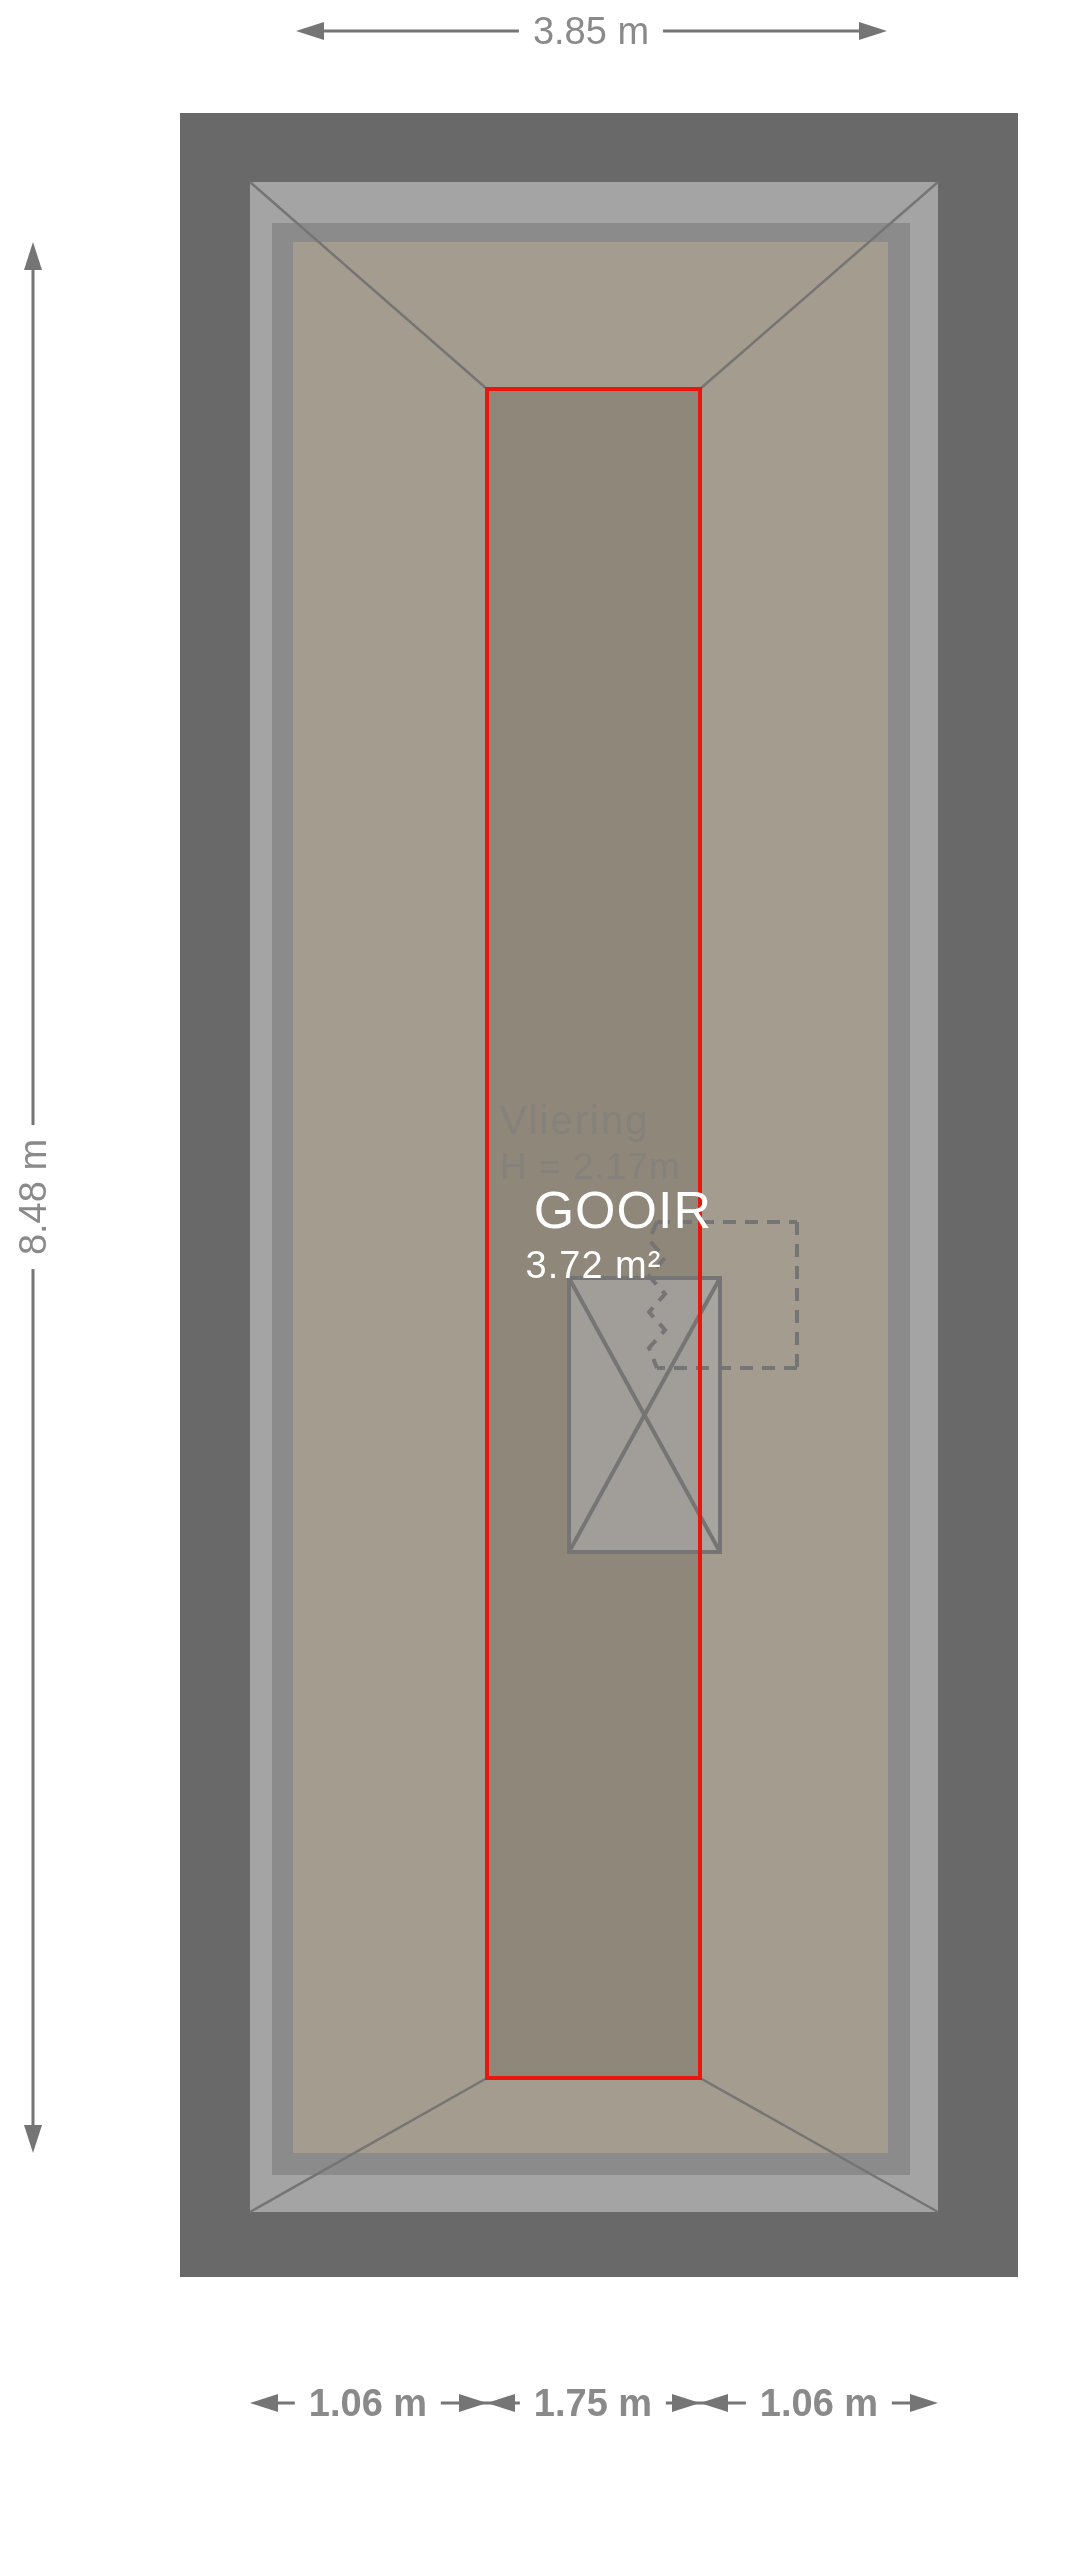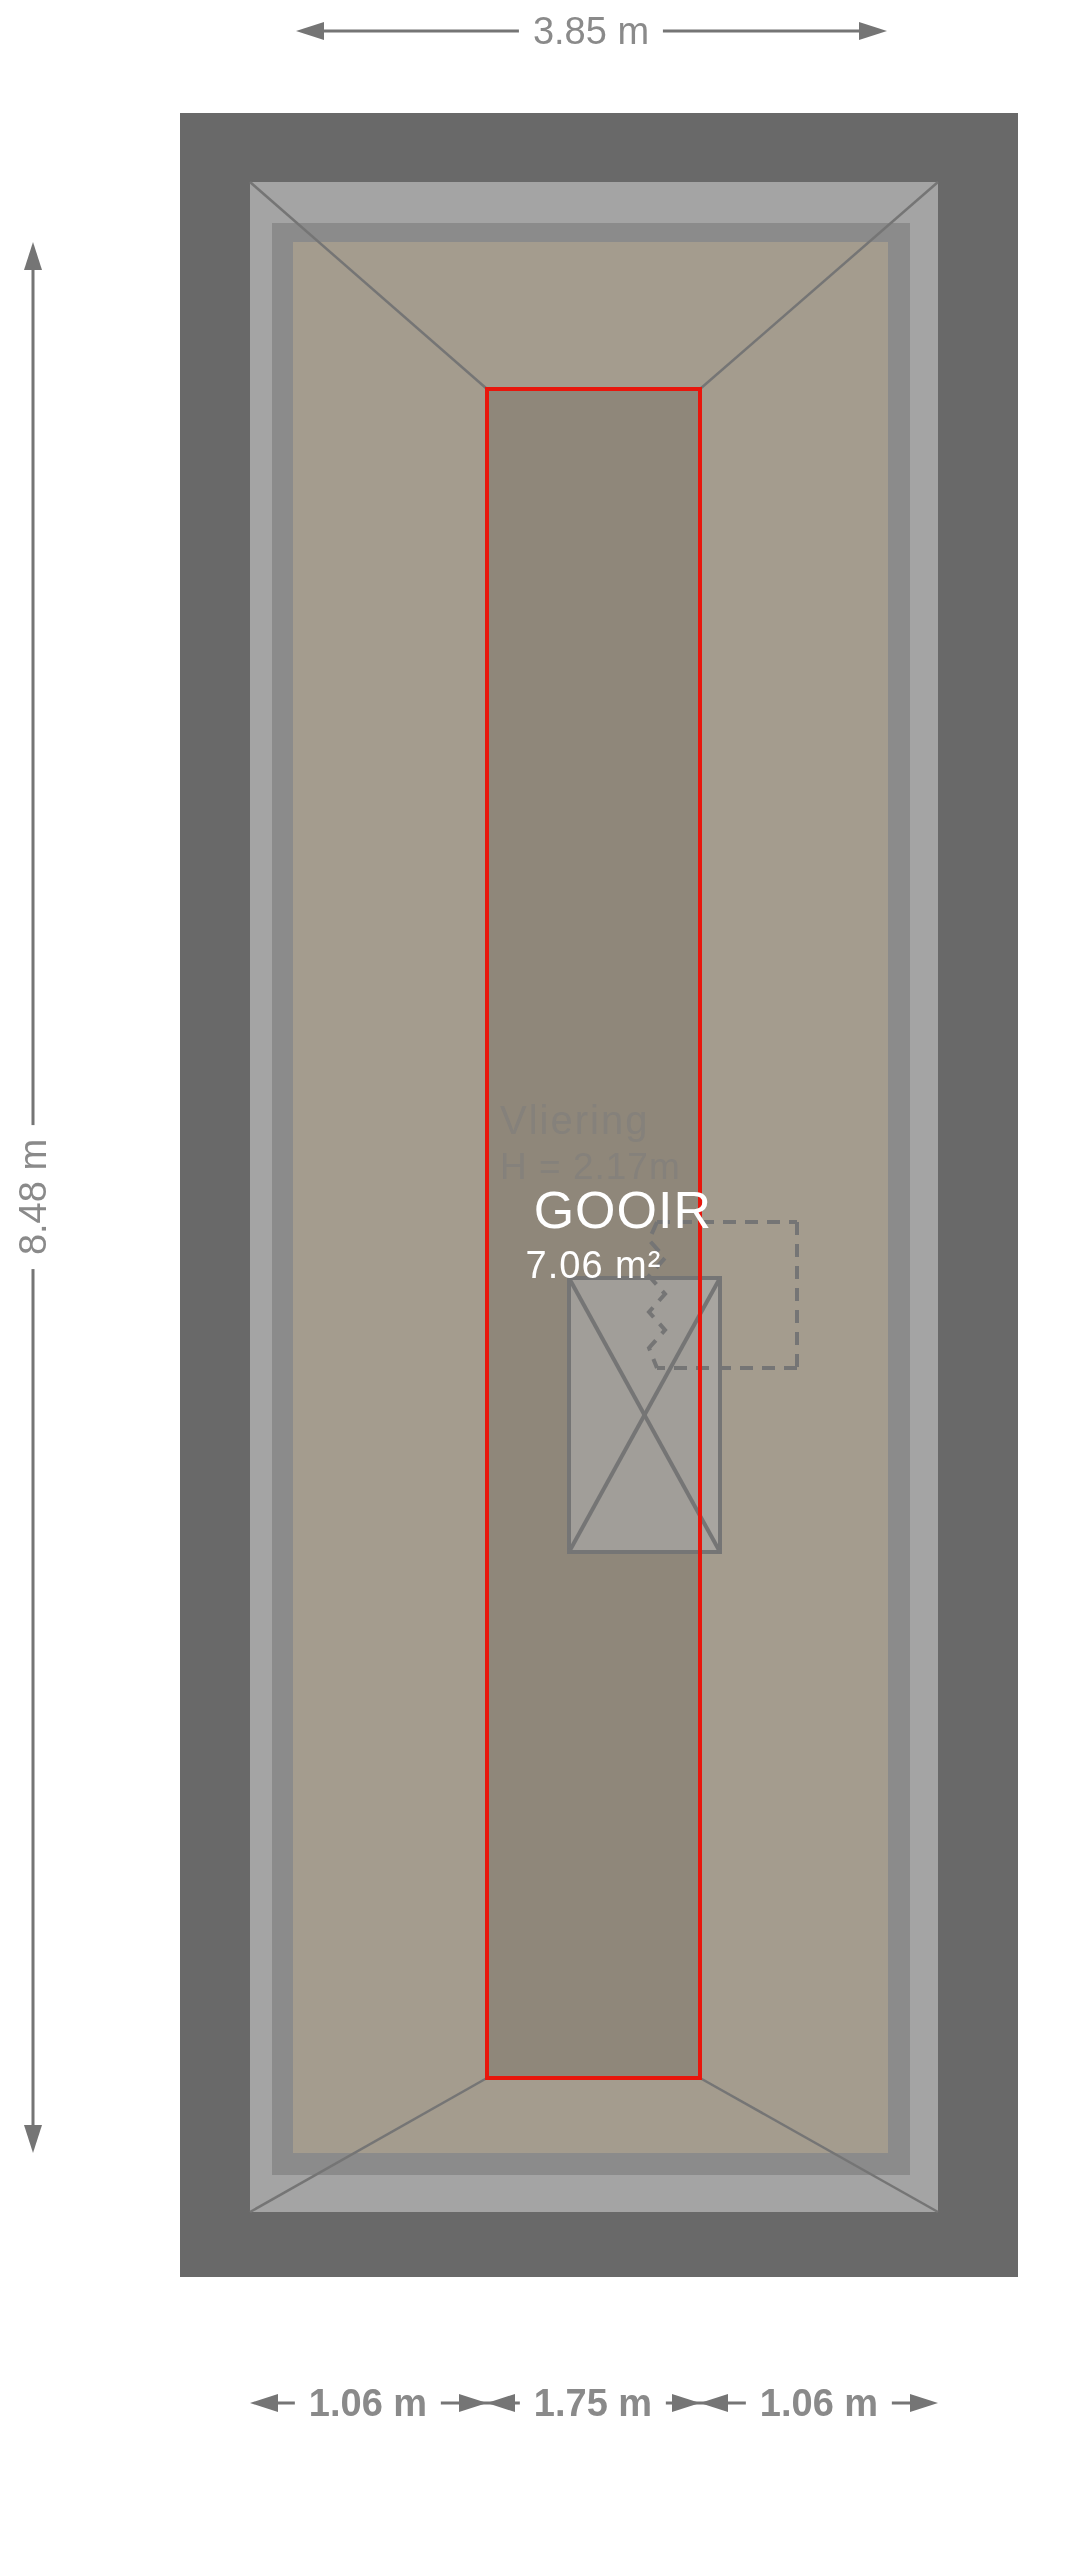--- a/index.html
+++ b/index.html
@@ -91,21 +91,21 @@
       <polygon class="dim-head" points="487,2403 515,2394 515,2412"></polygon>
       <polygon class="dim-head" points="700,2403 672,2394 672,2412"></polygon>
       <polygon class="dim-head" points="700,2403 728,2394 728,2412"></polygon>
       <polygon class="dim-head" points="938,2403 910,2394 910,2412"></polygon>
     </g>
   </svg>
 
   <div class="abs room-name">Vliering</div>
   <div class="abs room-height">H = 2.17m</div>
   <div class="abs watermark">GOOIR</div>
-  <div class="abs room-area">7.06 m²</div>
+  <div class="abs room-area">3.72 m²</div>
 
   <div class="abs dim-label dim-top-label">3.85 m</div>
   <div class="abs dim-label dim-left-label">8.48 m</div>
   <div class="abs dim-label dim-bot-label dim-bot-1">1.06 m</div>
   <div class="abs dim-label dim-bot-label dim-bot-2">1.75 m</div>
   <div class="abs dim-label dim-bot-label dim-bot-3">1.06 m</div>
 
 
 </div>
 

